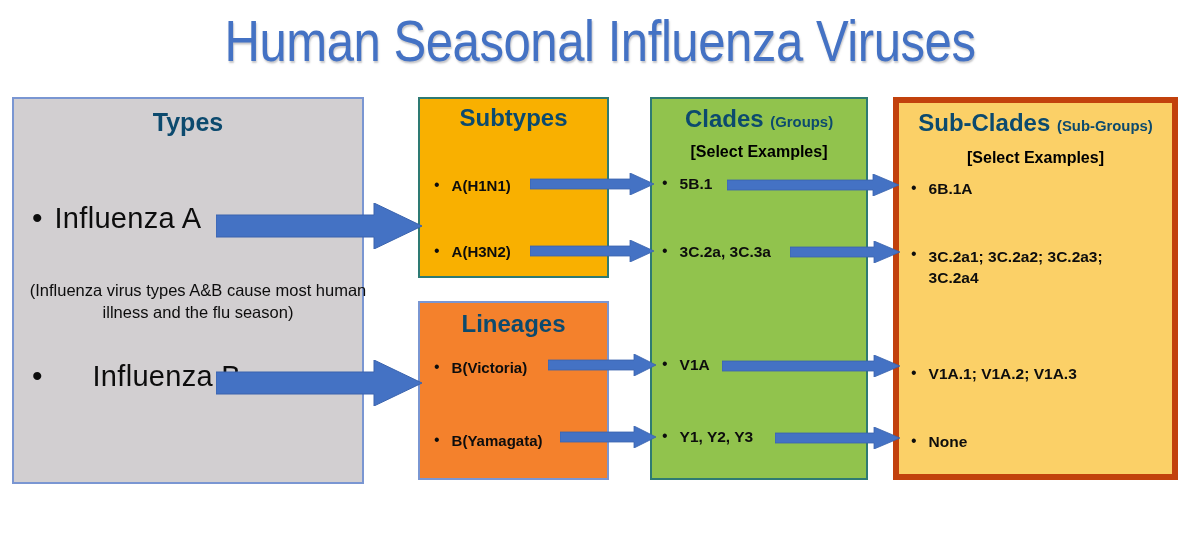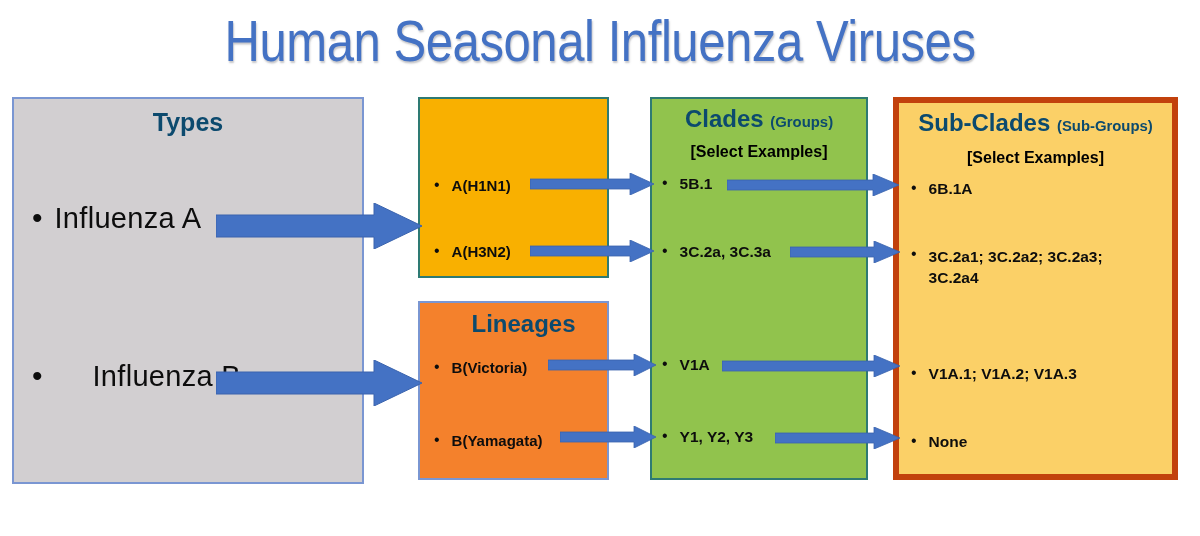--- a/index.html
+++ b/index.html
@@ -145,21 +145,20 @@
     top: 301px;
     width: 191px;
     height: 179px;
     background: #f4812c;
     border: 2px solid #7a96d2;
   }
   #lineages-head {
     position: absolute;
     left: 0; top: 8px; width: 100%;
     font-size: 24px;
-    padding-left: 10px;
   }
   #lineages-panel .row { font-size: 15px; }
   #lineages-panel .bullet { font-size: 16px; padding-right: 12px; }
   #row-victoria  { left: 14px; top: 56px; }
   #row-yamagata  { left: 14px; top: 129px; }
 
   
   #clades-panel {
     left: 650px;
     top: 97px;
@@ -225,28 +224,30 @@
   <div id="title">Human Seasonal Influenza Viruses</div>
 
   <div id="types-panel" class="panel">
     <div id="types-head" class="panel-head">Types</div>
 
     <div id="row-influenza-a" class="row">
       <span class="bullet">•</span>
       <span class="row-label">Influenza  A</span>
     </div>
 
+    <div id="types-note">(Influenza virus types A&amp;B cause most human illness and the flu season)</div>
 
     <div id="row-influenza-b" class="row">
       <span class="bullet">•</span>
       <span class="row-label">Influenza  B</span>
     </div>
   </div>
 
   <div id="subtypes-panel" class="panel">
+    <div id="subtypes-head" class="panel-head">Subtypes</div>
 
     <div id="row-h1n1" class="row">
       <span class="bullet">•</span>
       <span class="row-label">A(H1N1)</span>
     </div>
 
     <div id="row-h3n2" class="row">
       <span class="bullet">•</span>
       <span class="row-label">A(H3N2)</span>
     </div>

